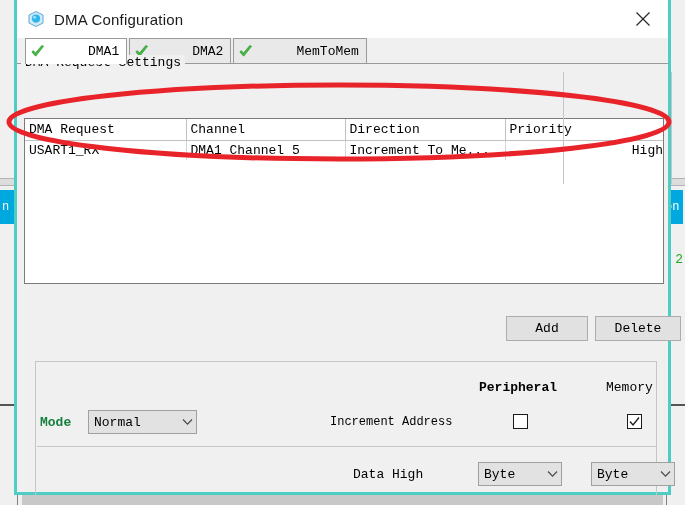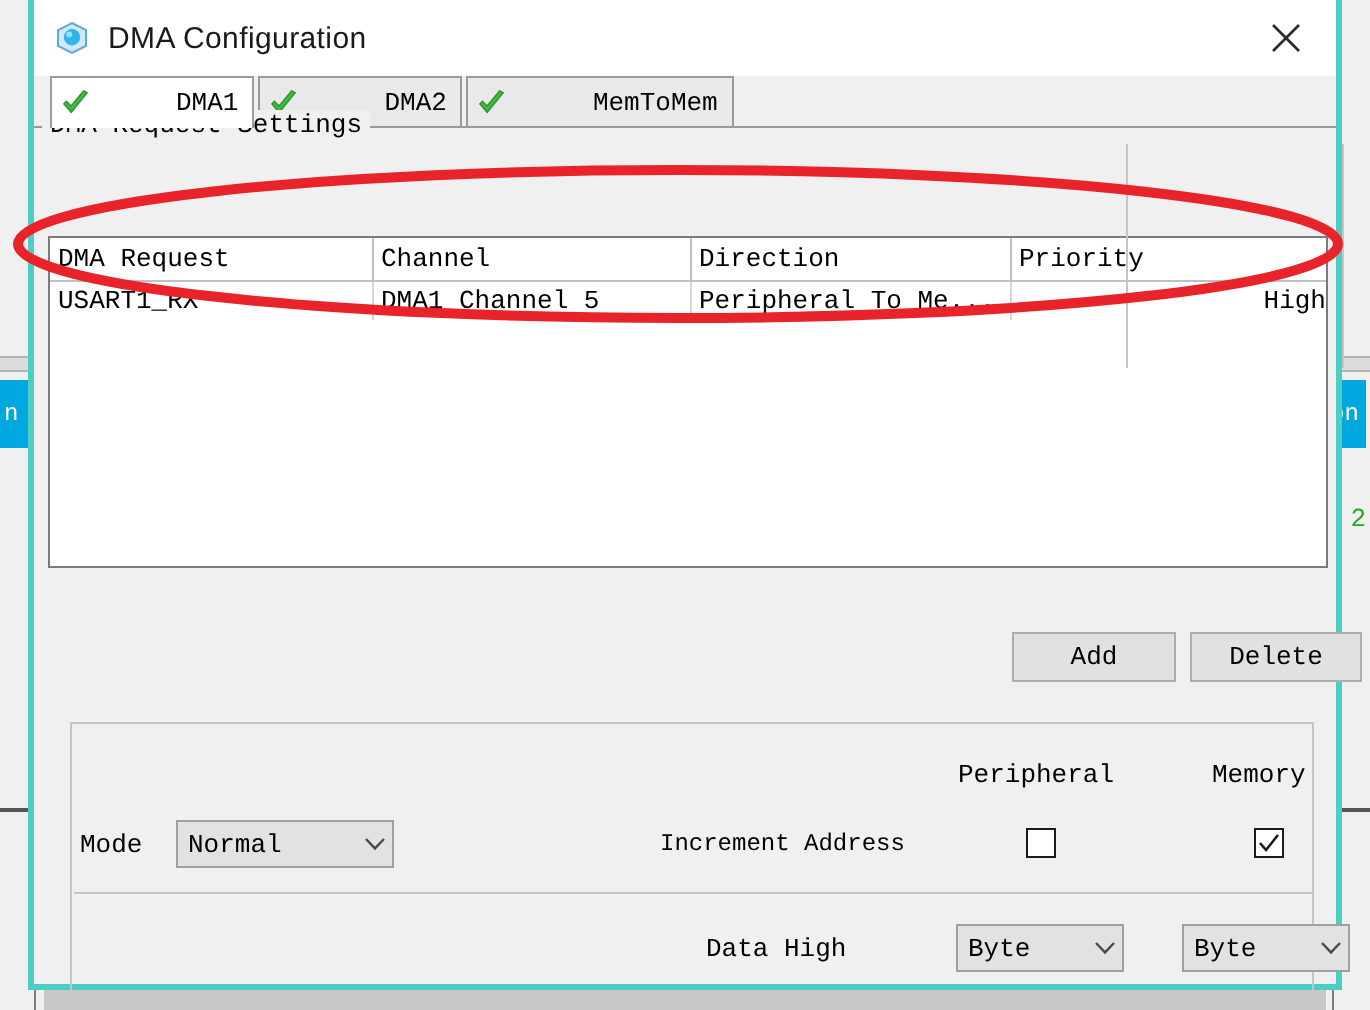--- a/index.html
+++ b/index.html
@@ -314,30 +314,31 @@
   }
 
   .col-head {
     position: absolute;
     font-family: "Liberation Mono", monospace;
     font-size: 13px;
     color: #000;
     top: 316px;
     white-space: nowrap;
   }
-  #peripheral-head { left: 462px; }
+  #peripheral-head { left: 462px; font-weight: bold; }
   #memory-head { left: 589px; }
 
   #mode-label {
     position: absolute;
     left: 23px;
     top: 351px;
     font-family: "Liberation Mono", monospace;
     font-size: 13px;
-    color: #000000;
+    color: #15803d;
+    font-weight: bold;
   }
   .combo {
     position: absolute;
     box-sizing: border-box;
     background: #e2e2e2;
     border: 1px solid #a0a0a0;
     font-family: "Liberation Mono", monospace;
     font-size: 13px;
     color: #000;
     display: flex;
@@ -478,21 +479,21 @@
             <th>DMA Request</th>
             <th>Channel</th>
             <th>Direction</th>
             <th>Priority</th>
           </tr>
         </thead>
         <tbody>
           <tr>
             <td>USART1_RX</td>
             <td>DMA1 Channel 5</td>
-            <td>Peripheral To Me...</td>
+            <td>Increment To Me...</td>
             <td>High</td>
           </tr>
         </tbody>
       </table>
       <div id="table-filler" style="height:100px;"></div>
     </div>
 
     <button class="btn" id="delete-button">Delete</button>
     <button class="btn" id="add-button">Add</button>
 

